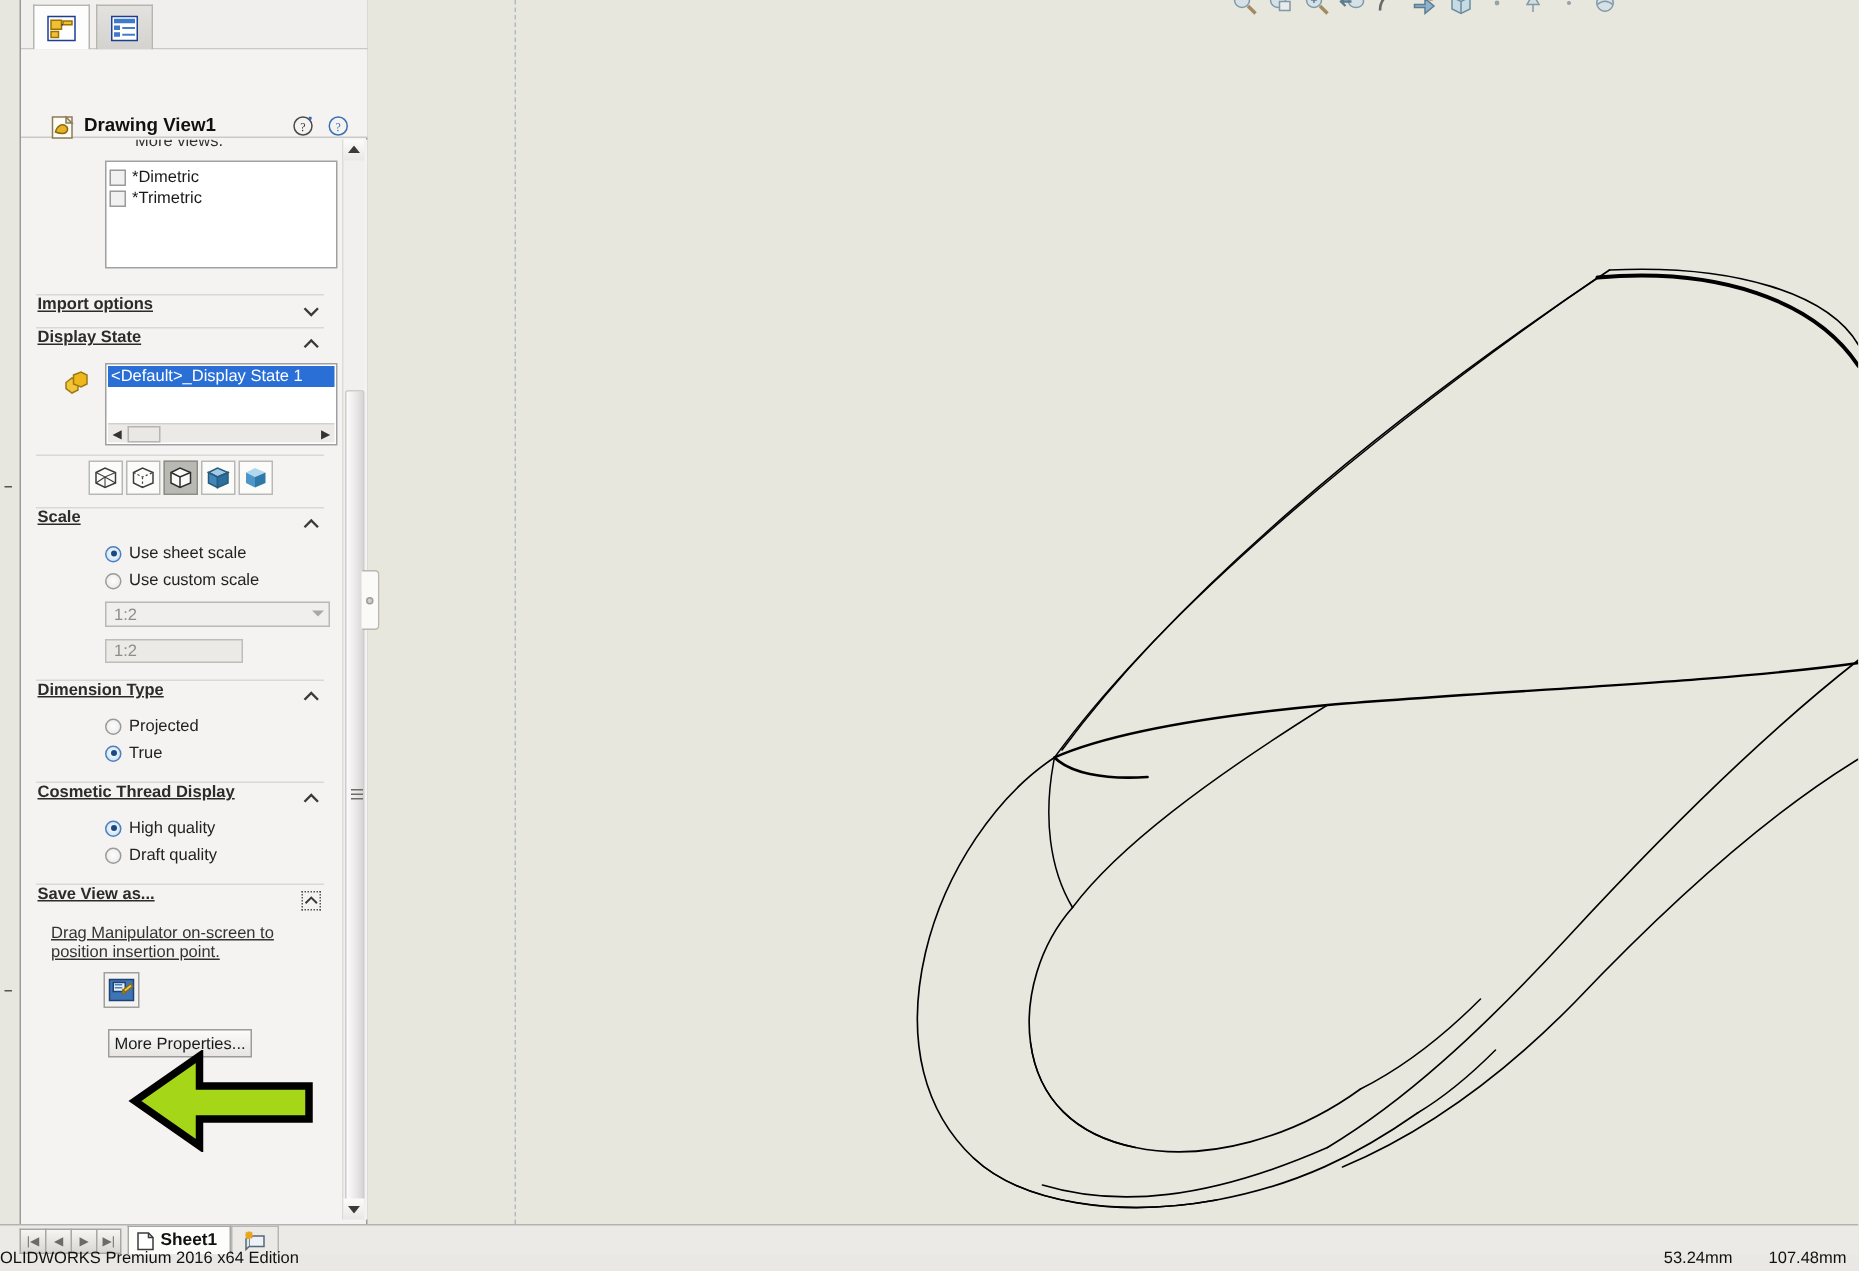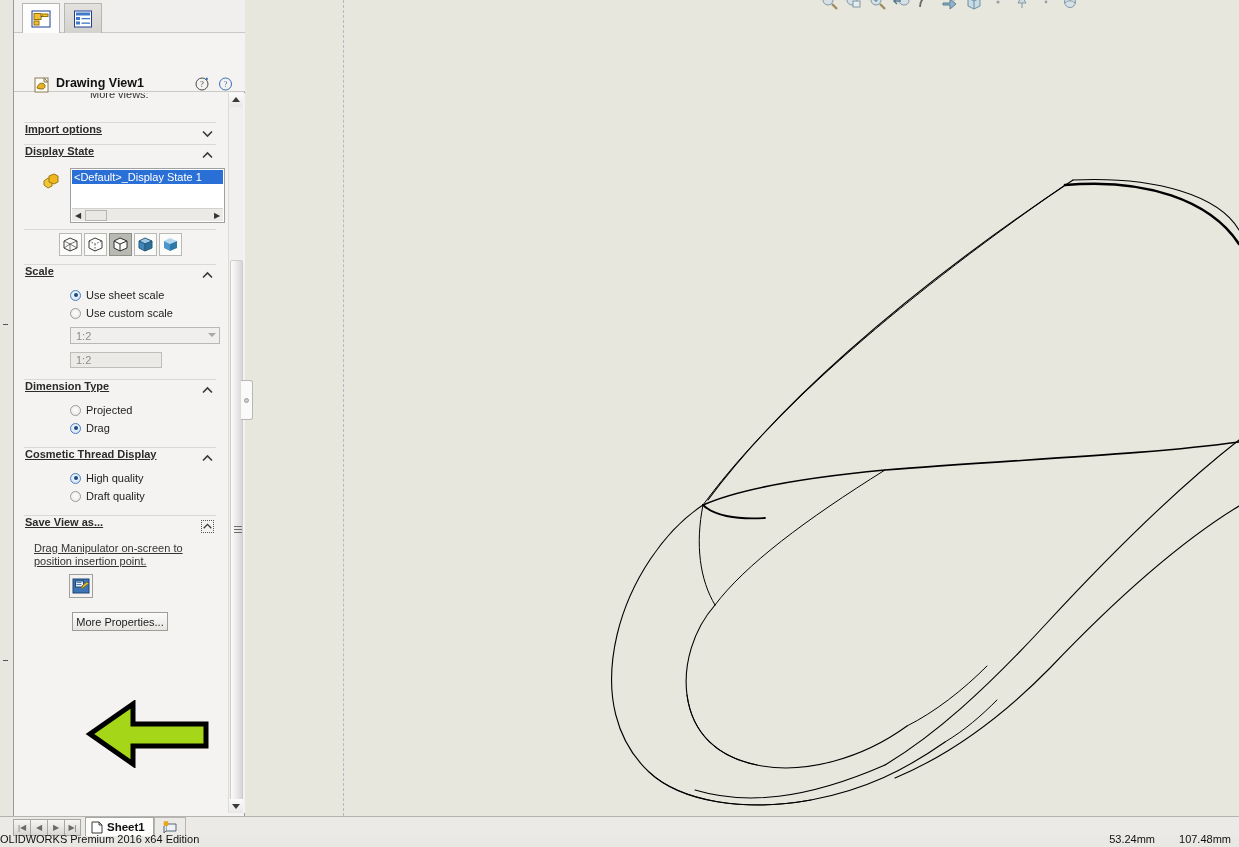--- a/index.html
+++ b/index.html
@@ -405,20 +405,30 @@
         <path d="M1 7 L5.5 11.5 L14.5 1.5" stroke="#2f9e2f" stroke-width="2.6" fill="none" stroke-linecap="round" stroke-linejoin="round"></path>
       </svg>
     </div>
 
     <div id="pm-body">
       <div id="pm-content">
 
         <div style="height:12px; overflow:hidden; position:relative;margin-left:20px;">
           <div style="position:absolute; left:56px; top:-5px; font-size:11px; color:#333;">More views:</div>
         </div>
+        <div class="listbox" style="margin-left:56px; width:155px; height:72px; margin-top:2px;">
+          <div class="list-row" style="margin-top:3px;">
+            <span class="cbx"></span>
+            <span>*Dimetric</span>
+          </div>
+          <div class="list-row">
+            <span class="cbx"></span>
+            <span>*Trimetric</span>
+          </div>
+        </div>
 
         <div class="sec-div" style="margin-top:17px;"></div>
 
         <div class="sec-head">
           <span>Import options</span>
           <svg class="chev" viewBox="0 0 13 13">
             <path d="M2 4.5 L6.5 9 L11 4.5" fill="none" stroke="#3a3a3a" stroke-width="1.6"></path>
           </svg>
         </div>
 
@@ -513,21 +523,21 @@
           <svg class="chev" viewBox="0 0 13 13">
             <path d="M2 8.5 L6.5 4 L11 8.5" fill="none" stroke="#3a3a3a" stroke-width="1.6"></path>
           </svg>
         </div>
         <div class="radio-row">
           <span class="rad"></span>
           <span>Projected</span>
         </div>
         <div class="radio-row">
           <span class="rad on"></span>
-          <span>Drag</span>
+          <span>True</span>
         </div>
 
         <div class="sec-div" style="margin-top:10px;"></div>
 
         <div class="sec-head">
           <span>Cosmetic Thread Display</span>
           <svg class="chev" viewBox="0 0 13 13">
             <path d="M2 8.5 L6.5 4 L11 8.5" fill="none" stroke="#3a3a3a" stroke-width="1.6"></path>
           </svg>
         </div>

